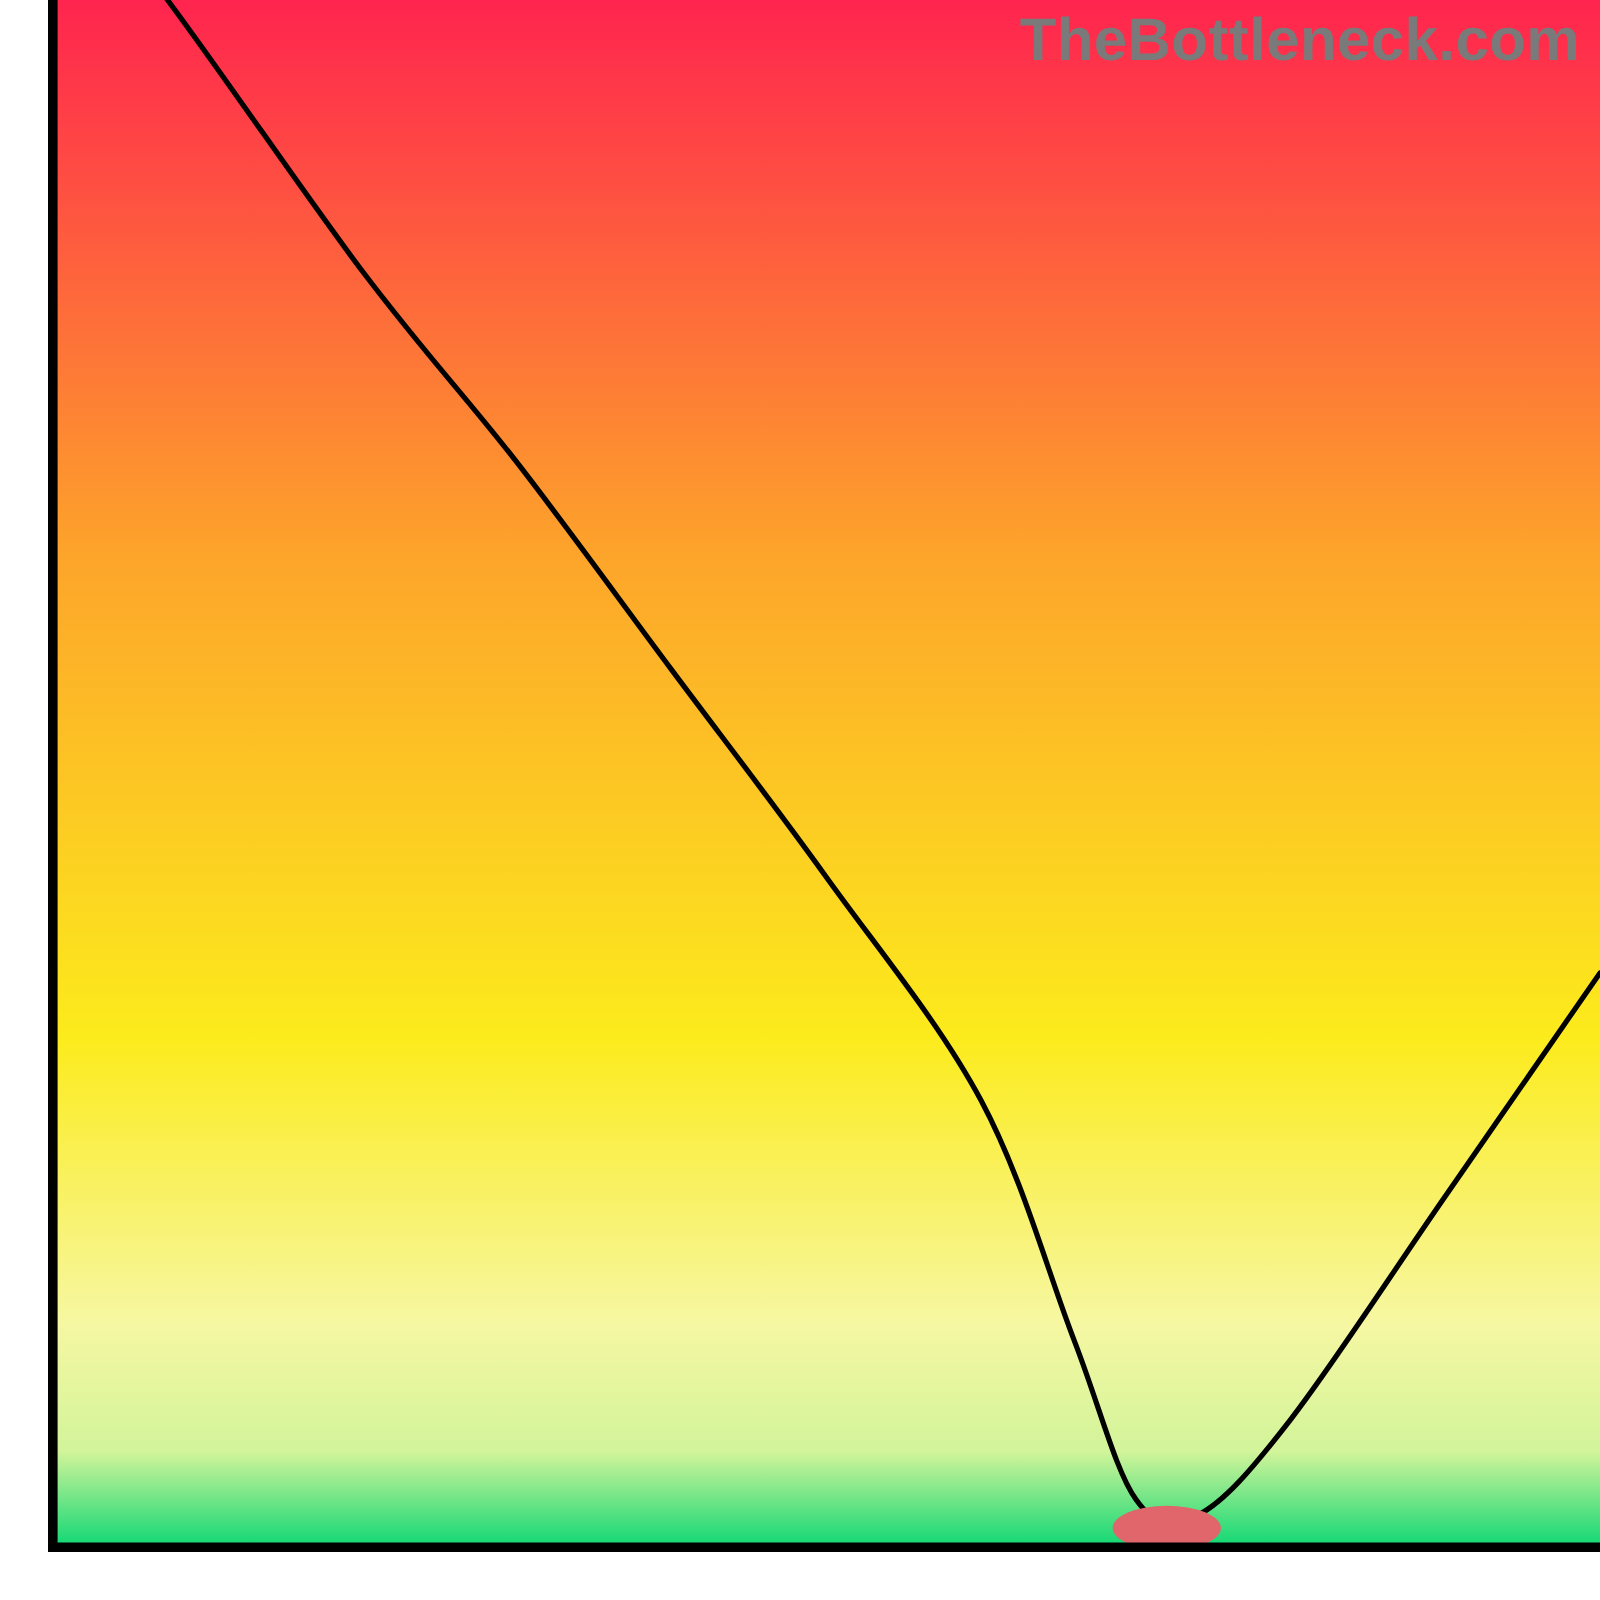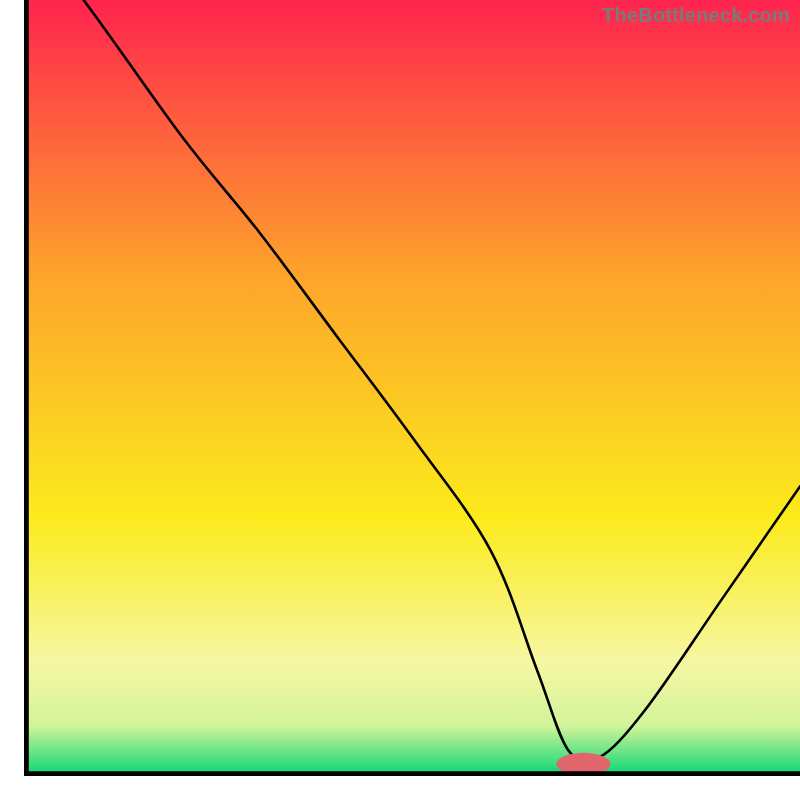--- a/index.html
+++ b/index.html
@@ -13,21 +13,21 @@
   }
   .chart-wrap {
     position: relative;
     width: 800px;
     height: 800px;
   }
   .watermark {
     position: absolute;
     top: 4px;
     right: 10px;
-    font-size: 20px;
+    font-size: 30px;
     font-weight: bold;
     color: #7a7a7a;
     letter-spacing: 0.2px;
   }
   svg {
     display: block;
   }
 </style>
 </head>
 <body>

